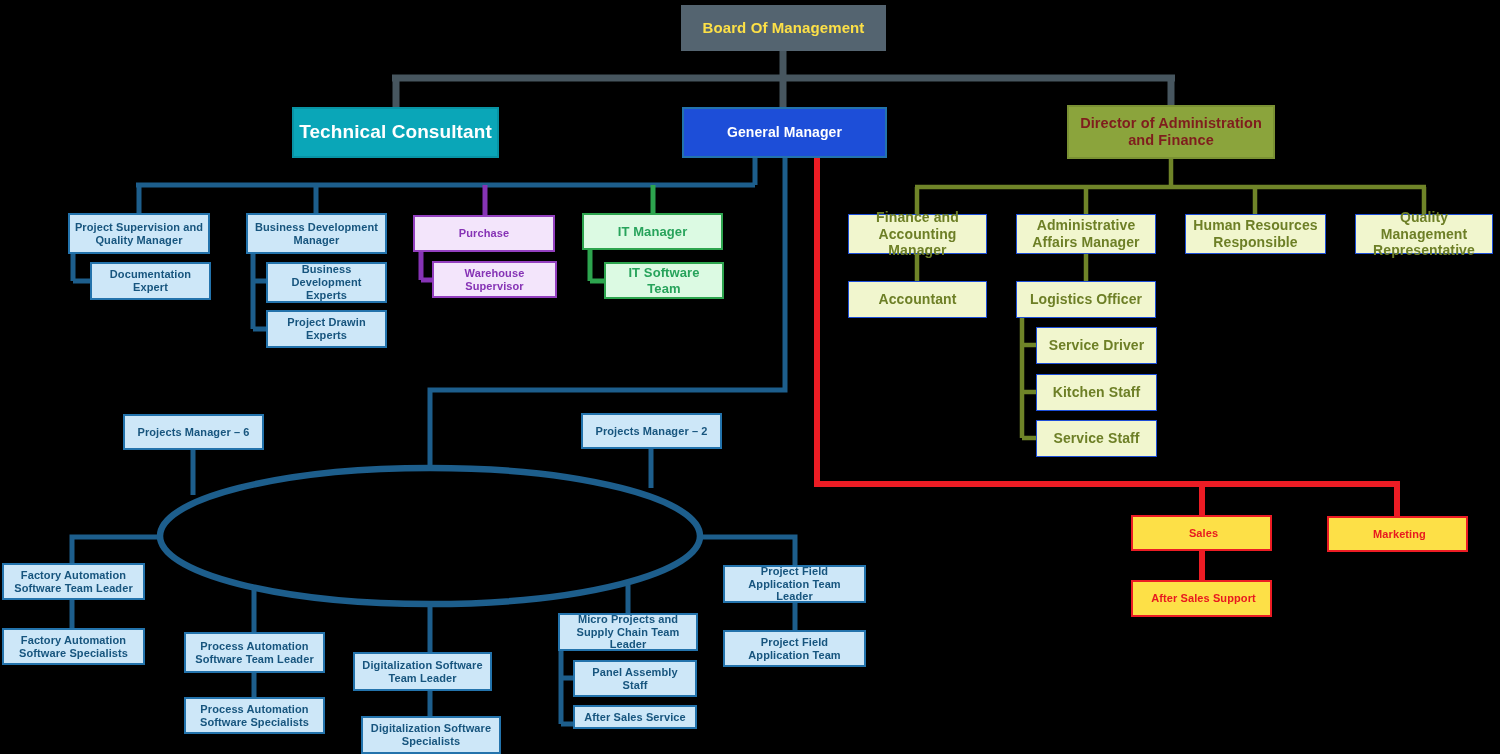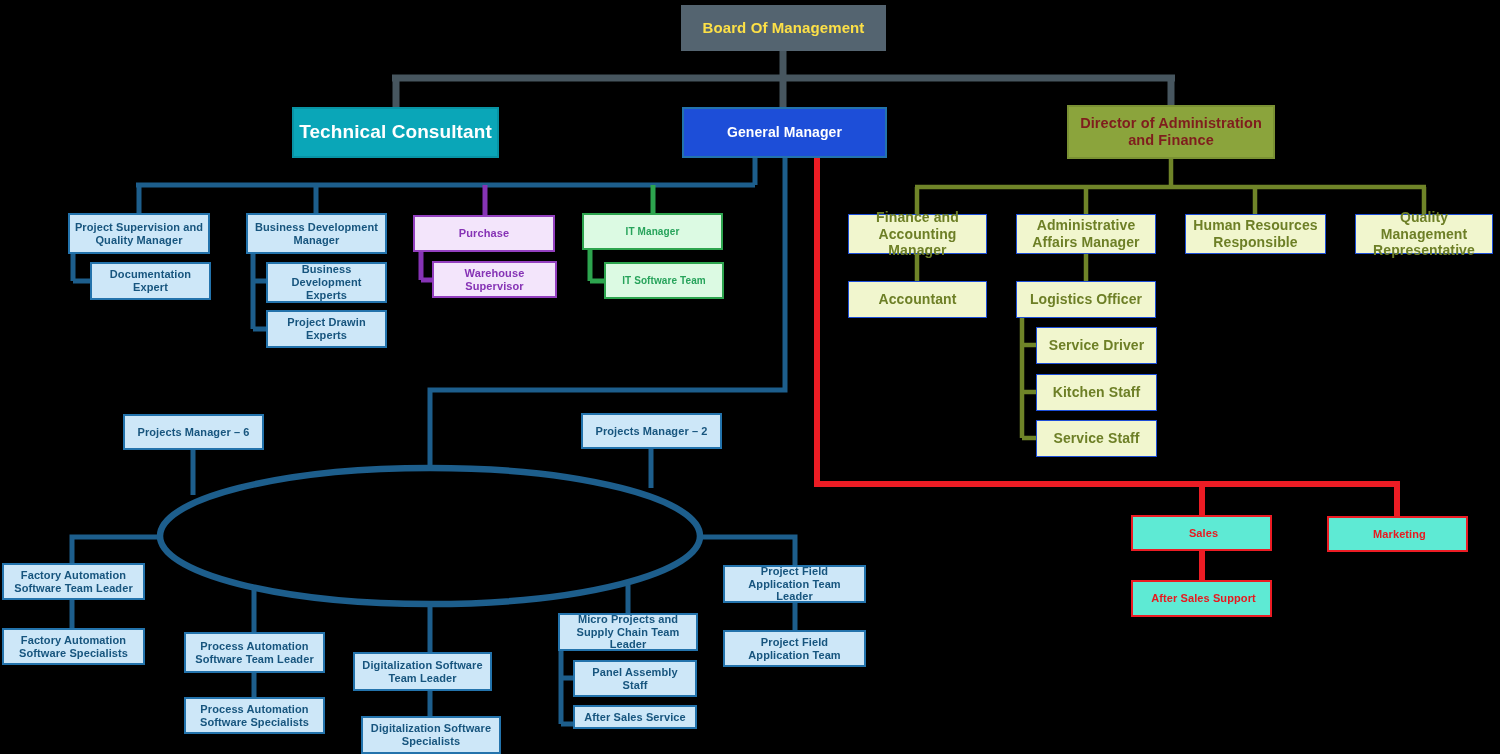--- a/index.html
+++ b/index.html
@@ -14,23 +14,23 @@
     padding:2px 4px;letter-spacing:.1px;
   }
   
   .t-slate{background:#546470;color:#fde047;font-size:15px;}
   .t-teal{background:#0AA6B8;color:#fff;font-size:19px;border:2px solid #0894A5;}
   .t-blue{background:#1d4ed8;color:#fff;font-size:14px;border:2px solid #2373AC;align-items:center;}
   .t-oliveS{background:#8BA43C;color:#7f1d1d;font-size:14.5px;border:2px solid #7A9133;}
   
   .t-lb{background:#CDE7F8;color:#17557E;border:2px solid #2373AC;font-size:11px;}
   .t-pu{background:#F3E5FB;color:#8633B5;border:2px solid #9340BF;font-size:11px;}
-  .t-gr{background:#DCFAE3;color:#27A35B;border:2px solid #2DA44E;font-size:10px;}
+  .t-gr{background:#DCFAE3;color:#27A35B;border:2px solid #2DA44E;font-size:13px;}
   .t-ol{background:#F1F6CE;color:#6D7F26;border:1px solid #1d4ed8;font-size:14px;}
-  .t-rd{background:#5eead4;color:#E8191F;border:2px solid #EC1C24;font-size:11px;padding-left:8px;}
+  .t-rd{background:#fde047;color:#E8191F;border:2px solid #EC1C24;font-size:11px;padding-left:8px;}
 </style>
 </head>
 <body>
 
 <div class="canvas">
 
   <svg class="connectors" viewBox="0 0 1500 754" xmlns="http://www.w3.org/2000/svg">
 
     <path d="M783 51 V78 M392 78 H1175 M396 78 V108 M783 78 V108 M1171 78 V106" stroke="#47565F" stroke-width="7" fill="none"></path>
 

